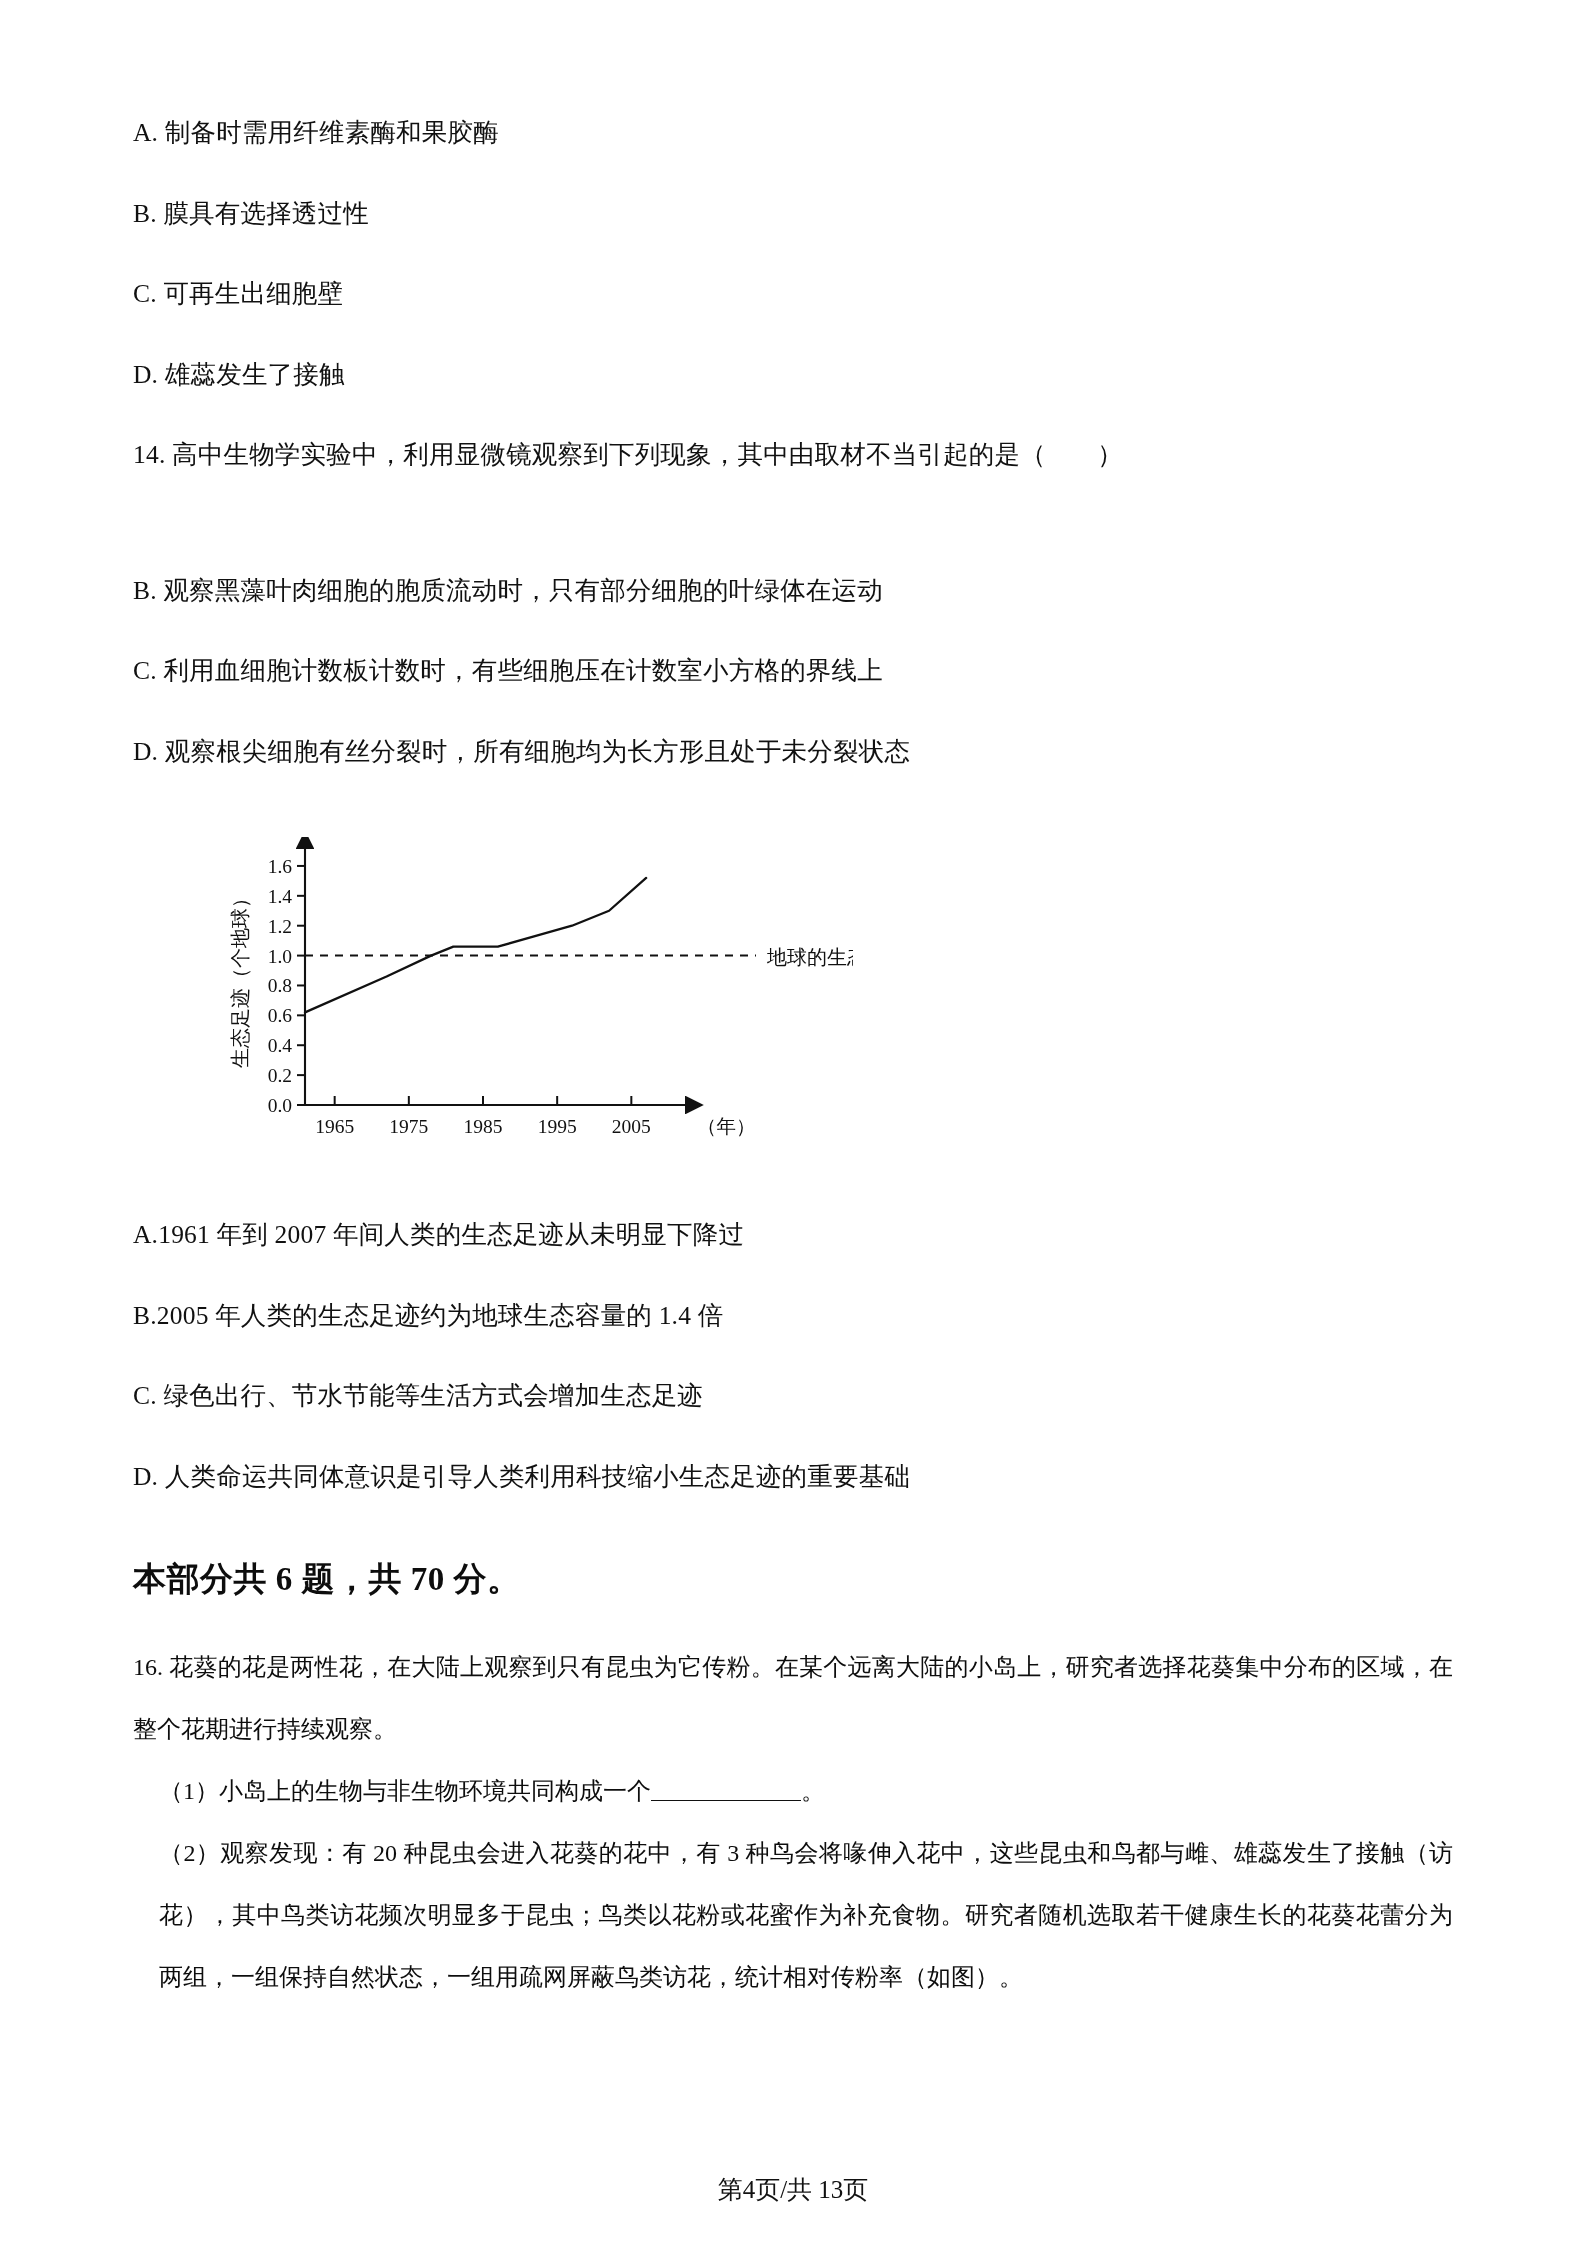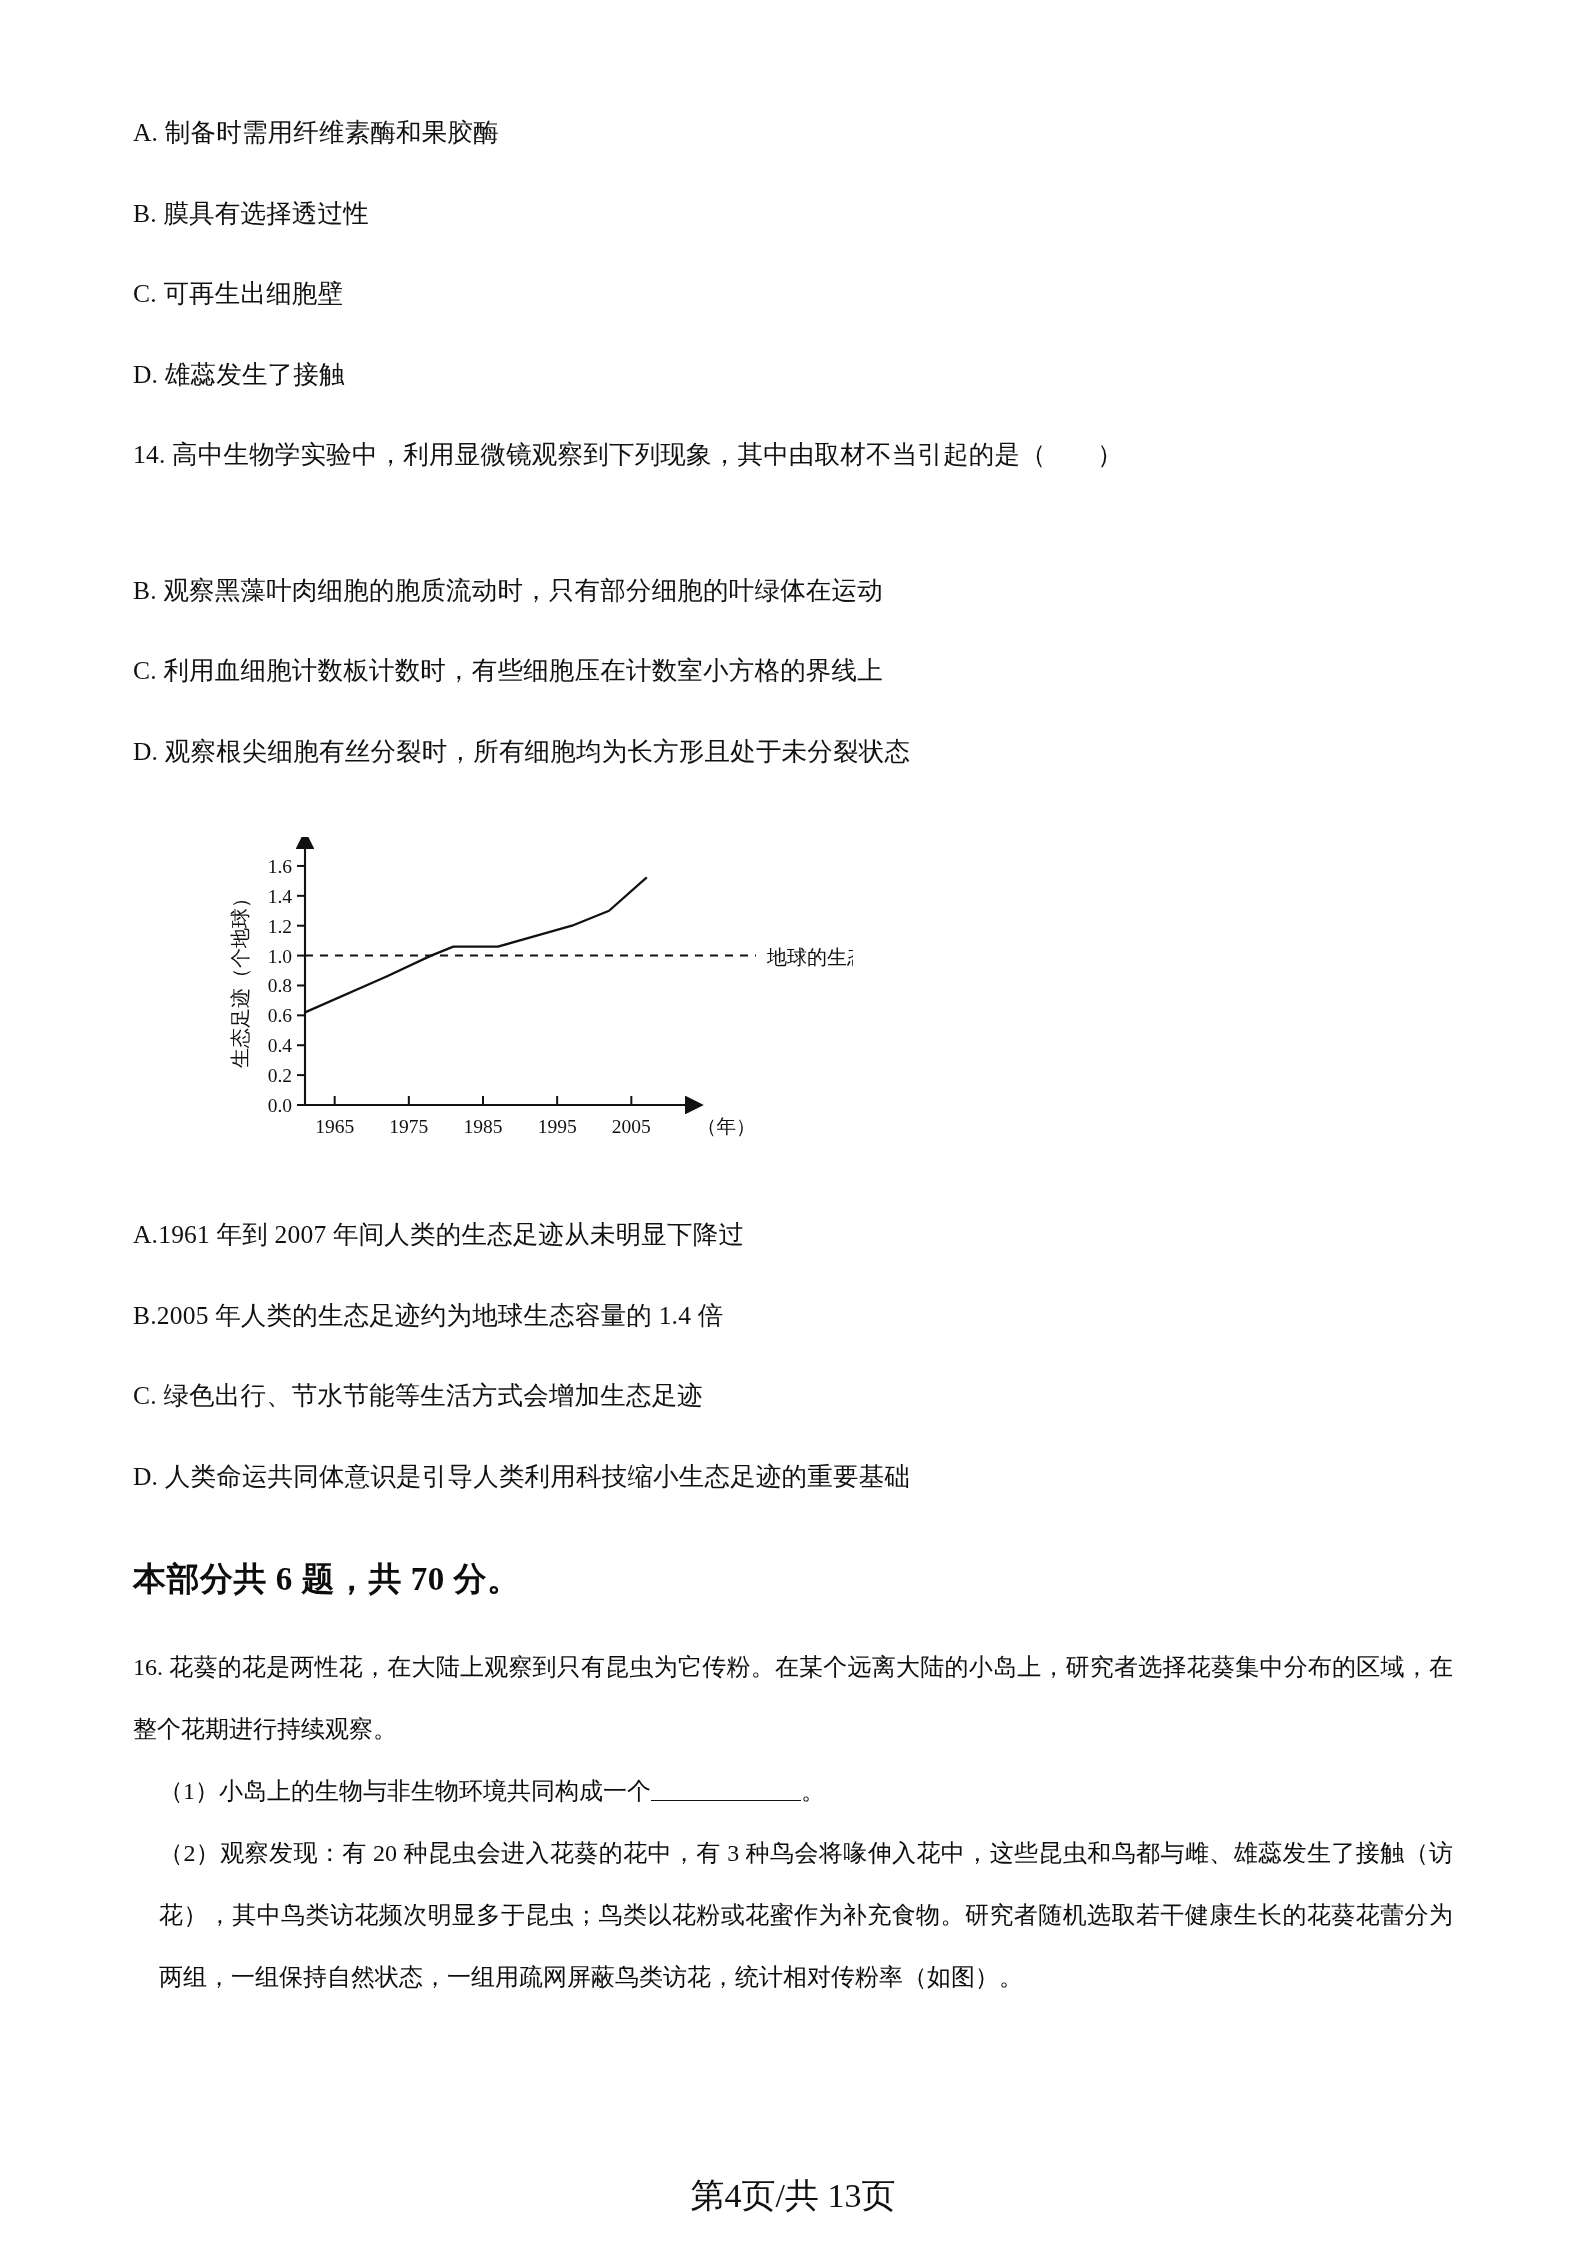--- a/index.html
+++ b/index.html
@@ -81,21 +81,21 @@
     margin:18px 0 0 60px;
   }
   .figure svg { display:block; }
 
   
   .footer {
     position:absolute;
     left:0; right:0;
     top:2173px;
     text-align:center;
-    font-size:34px;
+    font-size:25px;
     color:#111;
   }
 </style>
 </head>
 <body>
 
 <div class="page">
 
   <div class="body-col">
 

